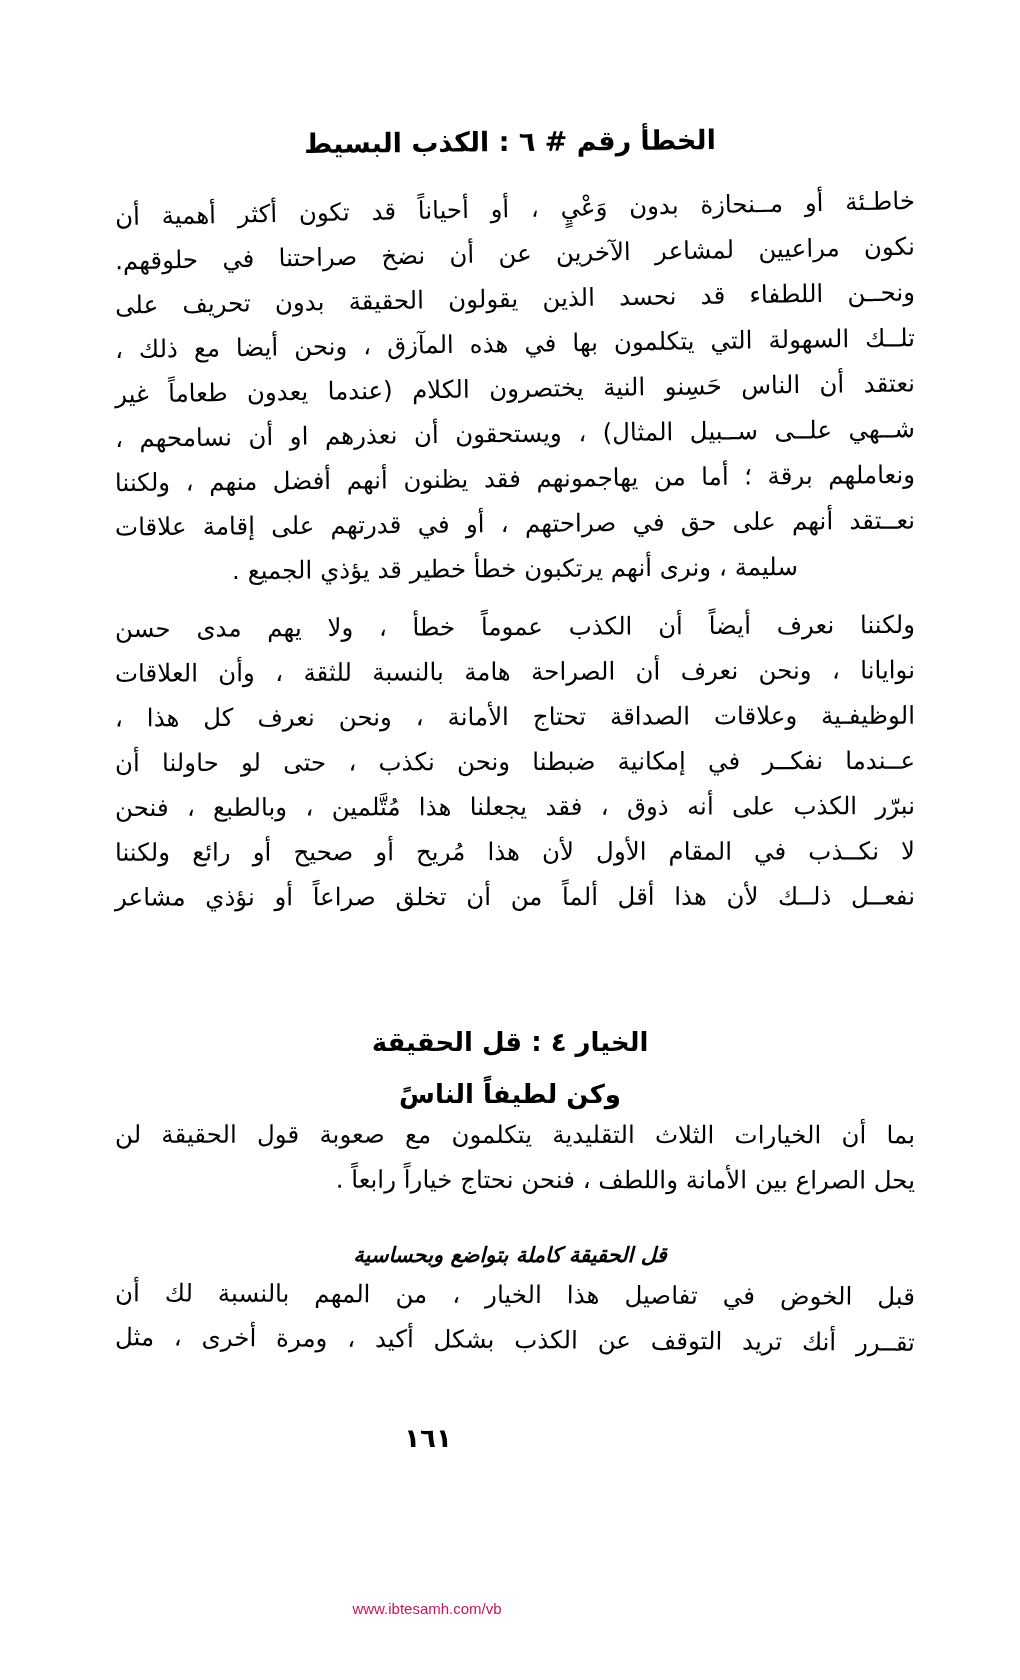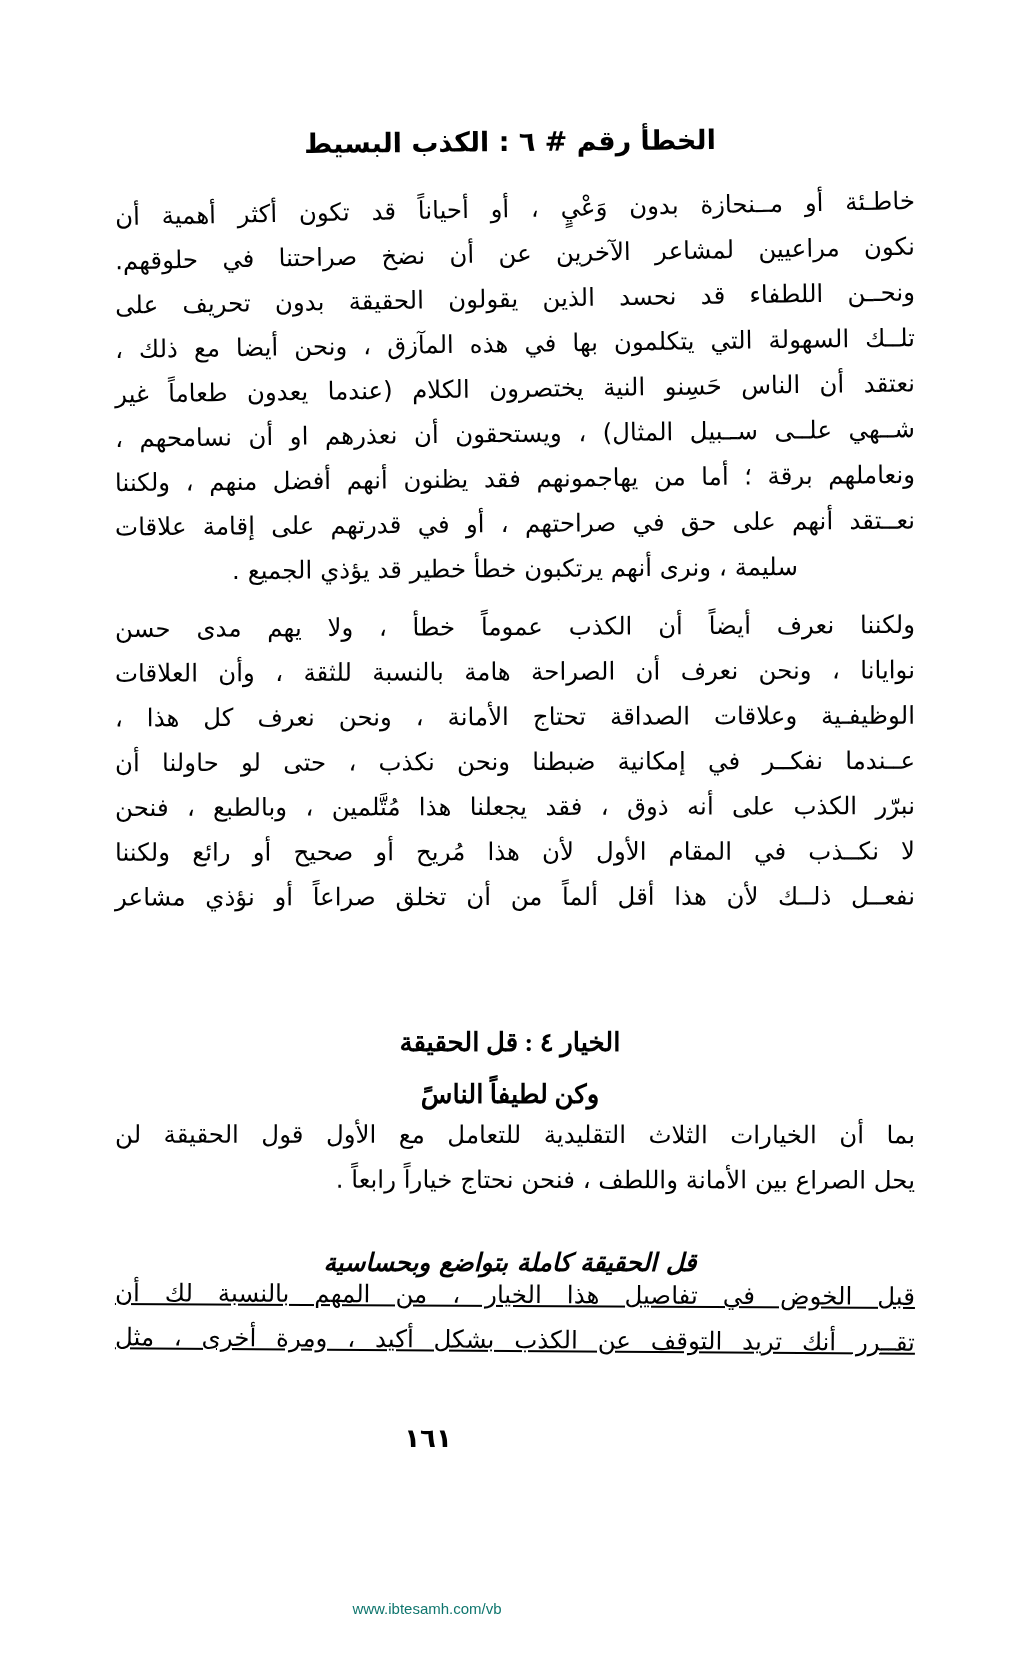--- a/index.html
+++ b/index.html
@@ -89,21 +89,20 @@
   #para-2 .ln:nth-child(7) { transform: rotate(-0.08deg); }
   #para-2 .ln:nth-child(8) { transform: rotate(-0.05deg); }
 
   .section-heading {
     position: absolute;
     left: 0;
     width: 1020px;
     text-align: center;
     font-weight: bold;
     white-space: nowrap;
-    font-family: Liberation Serif, serif;
   }
   #heading-option {
     top: 1005px;
     font-size: 26px;
   }
   #heading-option-sub {
     top: 1053px;
     font-size: 26px;
   }
 
@@ -116,33 +115,32 @@
   }
   #para-3 .ln:nth-child(1) { transform: rotate(0.05deg); }
   #para-3 .ln:nth-child(2) { transform: rotate(0.08deg); }
 
   #subheading-truth {
     position: absolute;
     top: 1215px;
     left: 0;
     width: 1020px;
     text-align: center;
-    font-size: 25px;
+    font-size: 21px;
     font-weight: bold;
     font-style: italic;
     white-space: nowrap;
   }
 
   #para-4 {
     top: 1272px;
     left: 115px;
     width: 800px;
     font-size: 24.5px;
     line-height: 45px;
-    text-decoration: underline;
   }
   #para-4 .ln:nth-child(1) { transform: rotate(0.28deg); }
   #para-4 .ln:nth-child(2) { transform: rotate(0.4deg); }
 
   
   #page-number {
     position: absolute;
     top: 1423px;
     left: 0;
     width: 856px;
@@ -152,21 +150,21 @@
   }
 
   
   #watermark {
     position: absolute;
     top: 1600px;
     left: 0;
     width: 854px;
     text-align: center;
     font-size: 15px;
-    color: #0f766e;
+    color: #be185d;
     direction: ltr;
     font-family: "Liberation Sans", sans-serif;
   }
 </style>
 </head>
 <body>
 
 <div id="page-sheet">
 
   <div id="scan-body">
@@ -193,21 +191,21 @@
       <span class="ln">نبرّر الكذب على أنه ذوق ، فقد يجعلنا هذا مُتَّلمين ، وبالطبع ، فنحن</span>
       <span class="ln">لا نكــذب في المقام الأول لأن هذا مُريح أو صحيح أو رائع ولكننا</span>
       <span class="ln">نفعــل ذلــك لأن هذا أقل ألماً من أن تخلق صراعاً أو نؤذي مشاعر</span>
     </div>
 
     <h2 class="section-heading" id="heading-option">الخيار ٤ : قل الحقيقة</h2>
 
     <h3 class="section-heading" id="heading-option-sub">وكن لطيفاً الناسً</h3>
 
     <div class="para" id="para-3">
-      <span class="ln">بما أن الخيارات الثلاث التقليدية للتعامل مع الأول قول الحقيقة لن</span>
+      <span class="ln">بما أن الخيارات الثلاث التقليدية يتكلمون مع صعوبة قول الحقيقة لن</span>
       <span class="ln last">يحل الصراع بين الأمانة واللطف ، فنحن نحتاج خياراً رابعاً .</span>
     </div>
 
     <h4 id="subheading-truth">قل الحقيقة كاملة بتواضع وبحساسية</h4>
 
     <div class="para" id="para-4">
       <span class="ln">قبل الخوض في تفاصيل هذا الخيار ، من المهم بالنسبة لك أن</span>
       <span class="ln">تقــرر أنك تريد التوقف عن الكذب بشكل أكيد ، ومرة أخرى ، مثل</span>
     </div>
 

